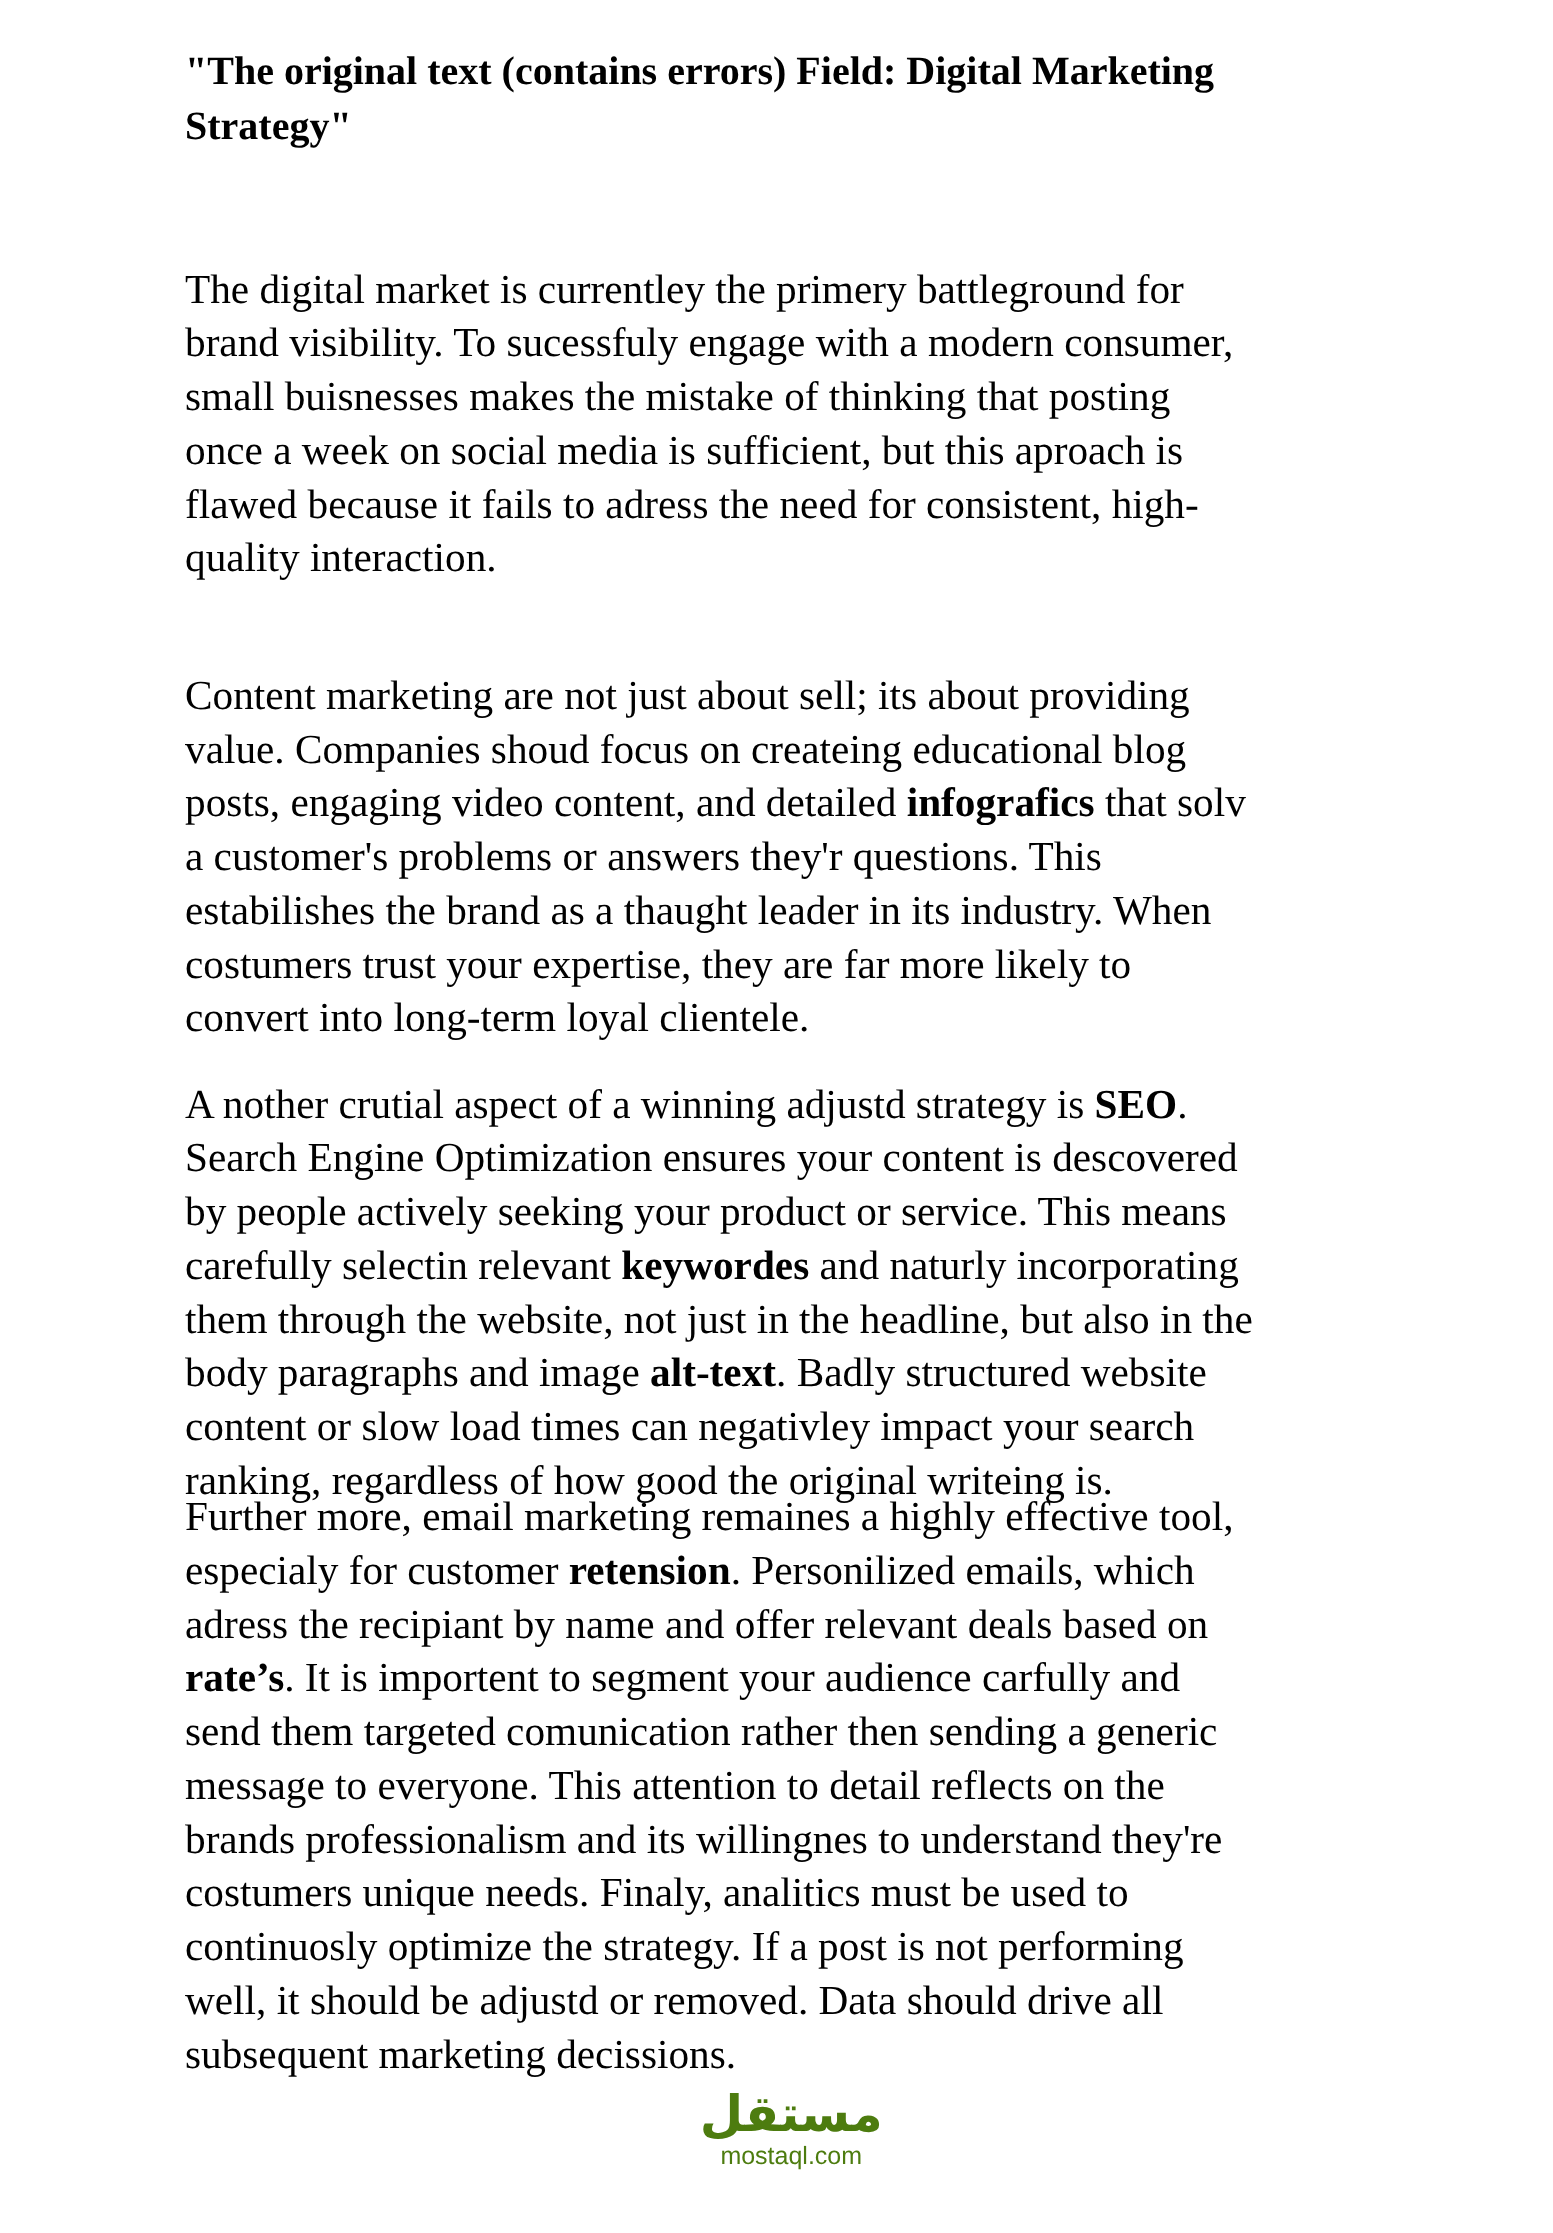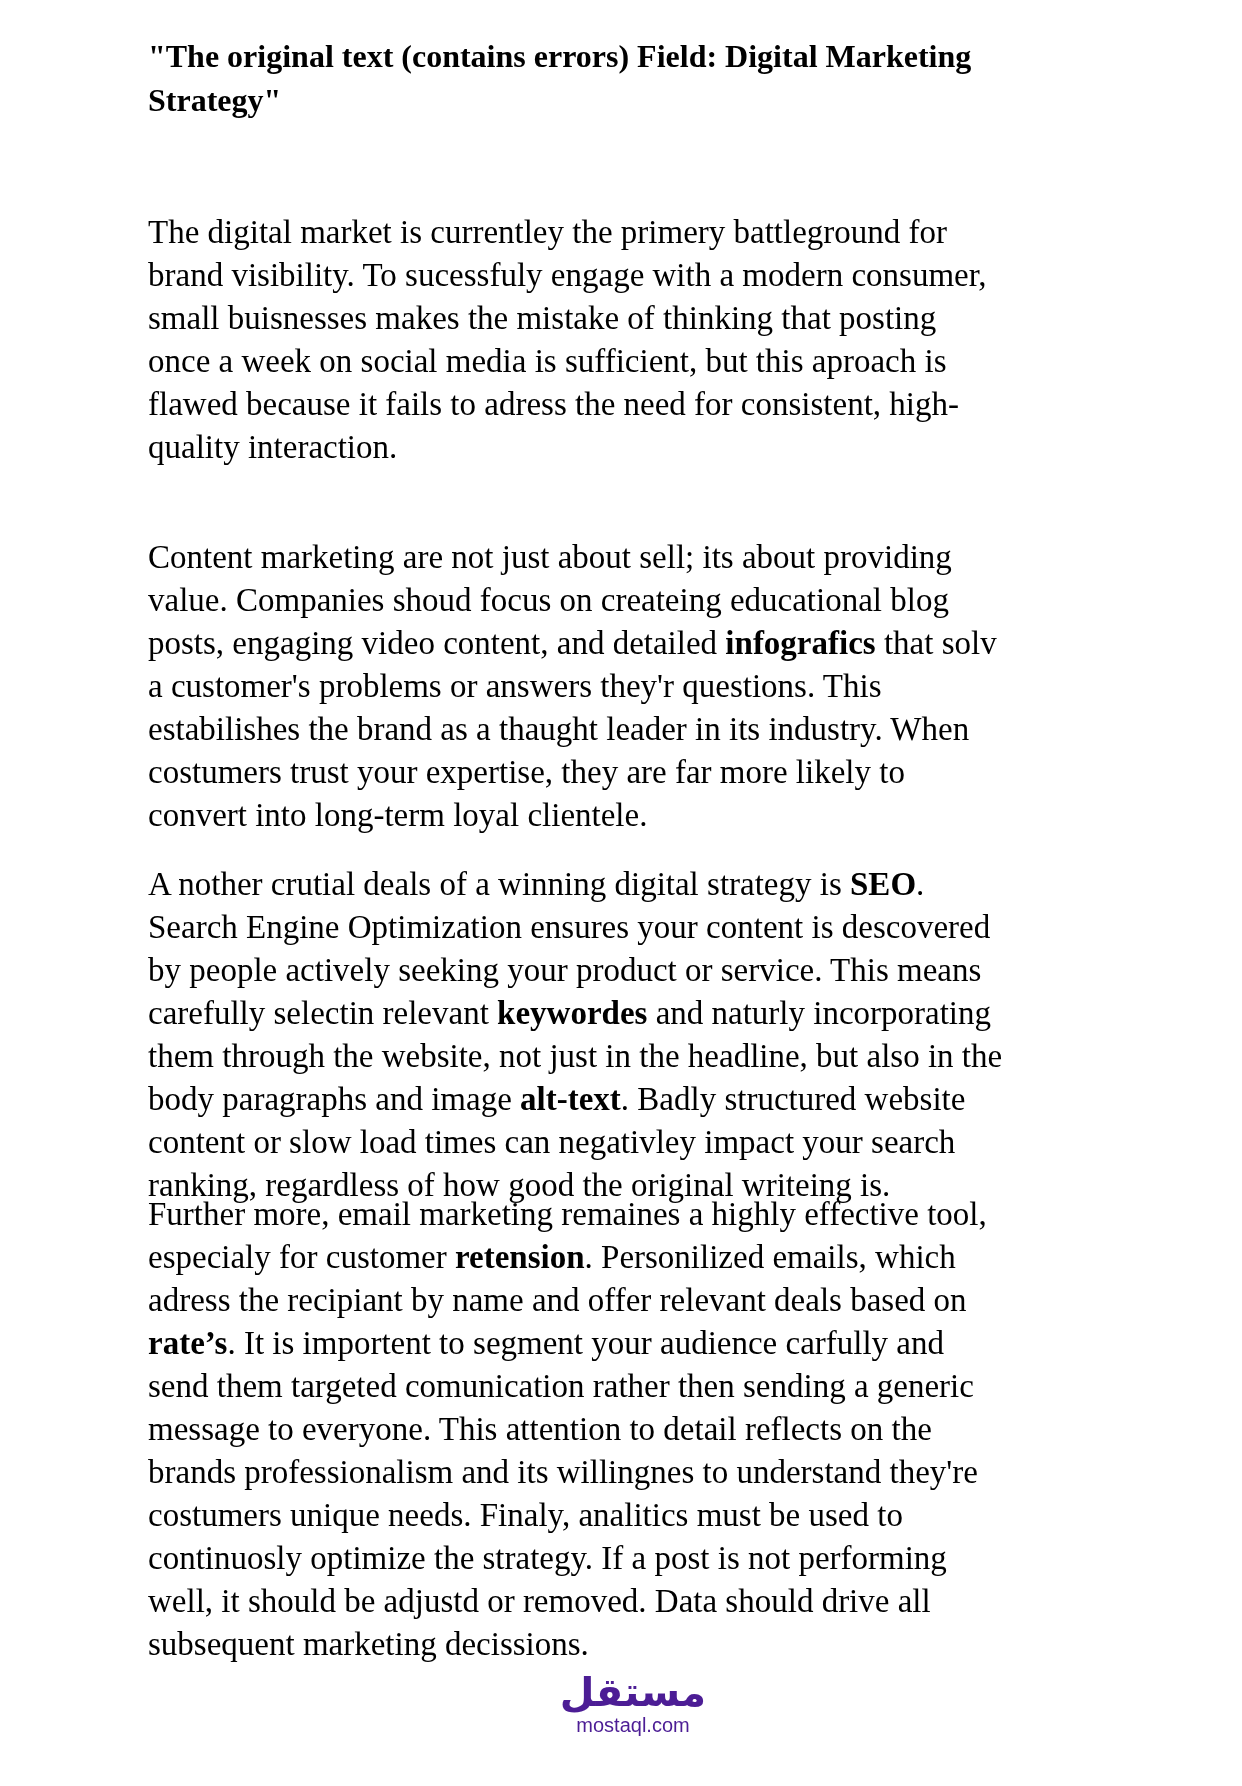--- a/index.html
+++ b/index.html
@@ -14,21 +14,21 @@
   .title .ln { display: block; white-space: nowrap; }
   .para { position: absolute; left: 148px; width: 1000px; font-size: 33px; }
   .para .ln { display: block; height: 43px; line-height: 43px; white-space: nowrap; }
   .para .ln b { font-weight: bold; }
   #p1 { top: 211px; }
   #p2 { top: 536px; }
   #p3 { top: 863px; }
   #p4 { top: 1193px; }
   .watermark {
     position: absolute; left: 548px; top: 1670px; width: 170px; text-align: center;
-    color: #4c1d95; font-family: "Liberation Sans", "DejaVu Sans", sans-serif;
+    color: #4d7c0f; font-family: "Liberation Sans", "DejaVu Sans", sans-serif;
   }
   .watermark .wm-ar { display: block; font-size: 40px; font-weight: bold; line-height: 44px; }
   .watermark .wm-url { display: block; font-size: 20px; line-height: 22px; }
 </style>
 </head>
 <body>
 
 <div class="title">
   <span class="ln">"The original text (contains errors) Field: Digital Marketing</span>
   <span class="ln">Strategy"</span>
@@ -45,21 +45,21 @@
 <div class="para" id="p2">
     <span class="ln"><span>Content marketing are not just about sell; its about providing</span></span>
     <span class="ln"><span>value. Companies shoud focus on createing educational blog</span></span>
     <span class="ln"><span>posts, engaging video content, and detailed </span><b>infografics</b><span> that solv</span></span>
     <span class="ln"><span>a customer's problems or answers they'r questions. This</span></span>
     <span class="ln"><span>estabilishes the brand as a thaught leader in its industry. When</span></span>
     <span class="ln"><span>costumers trust your expertise, they are far more likely to</span></span>
     <span class="ln"><span>convert into long-term loyal clientele.</span></span>
   </div>
 <div class="para" id="p3">
-    <span class="ln"><span>A nother crutial deals of a winning digital strategy is </span><b>SEO</b><span>.</span></span>
+    <span class="ln"><span>A nother crutial aspect of a winning adjustd strategy is </span><b>SEO</b><span>.</span></span>
     <span class="ln"><span>Search Engine Optimization ensures your content is descovered</span></span>
     <span class="ln"><span>by people actively seeking your product or service. This means</span></span>
     <span class="ln"><span>carefully selectin relevant </span><b>keywordes</b><span> and naturly incorporating</span></span>
     <span class="ln"><span>them through the website, not just in the headline, but also in the</span></span>
     <span class="ln"><span>body paragraphs and image </span><b>alt-text</b><span>. Badly structured website</span></span>
     <span class="ln"><span>content or slow load times can negativley impact your search</span></span>
     <span class="ln"><span>ranking, regardless of how good the original writeing is.</span></span>
   </div>
 <div class="para" id="p4">
     <span class="ln"><span>Further more, email marketing remaines a highly effective tool,</span></span>

